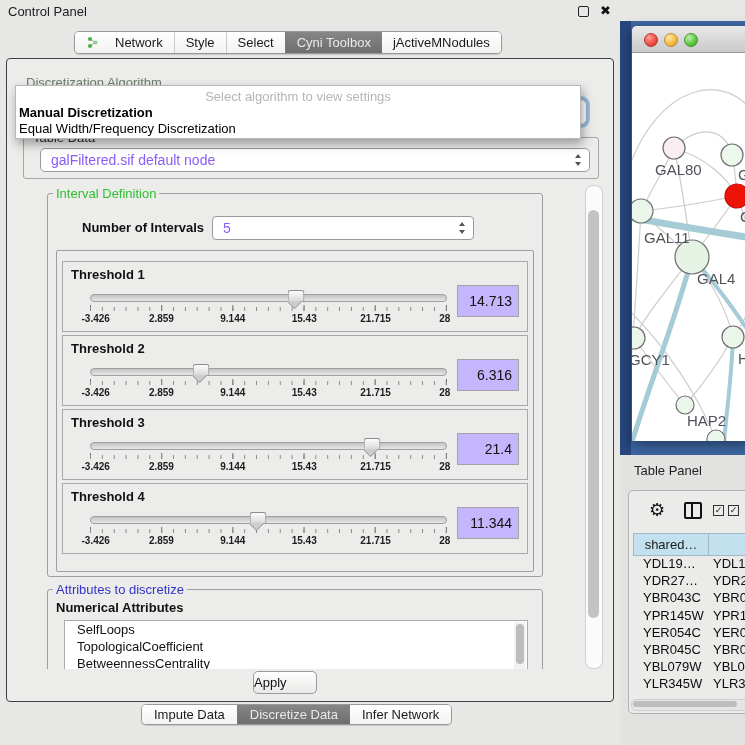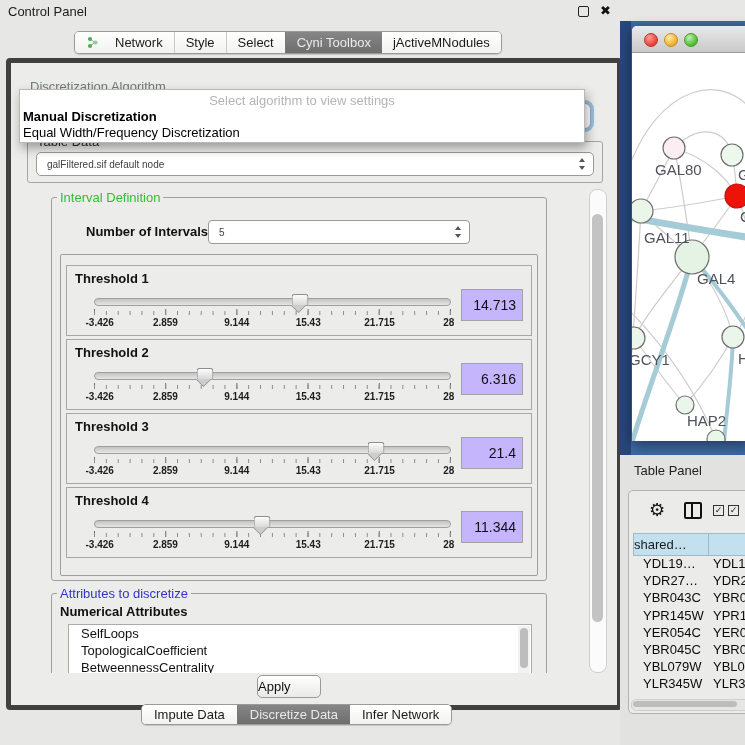--- a/index.html
+++ b/index.html
@@ -17,33 +17,33 @@
   .seg{padding:3px 11px;font-size:13px;color:#1a1a1a;background:linear-gradient(#ffffff,#f2f2f0);
        display:flex;align-items:center;gap:16px;white-space:nowrap;}
   .seg + .seg{border-left:1px solid #c9c9c9;}
   .seg.dark{background:linear-gradient(#868686,#6e6e6e);color:#e9e9e9;border-left:1px solid #7a7a7a;}
   .seg.dark + .seg{border-left:none;}
   #tabbar{left:74px;top:31px;}
   #bottom-tabbar{left:141px;top:704px;}
   #bottom-tabbar .seg{padding:2px 12px;}
   
   .main-panel{position:absolute;left:6px;top:58px;width:606px;height:642px;background:#ececea;
-              border:5px solid #404040;border-radius:4px;}
+              border:1px solid #404040;border-radius:4px;}
   .group-title{position:absolute;font-size:13px;background:#ececea;padding:0 3px;line-height:13px;}
   .algo-title{left:19px;top:16px;color:#6e7d70;position:absolute;font-size:13px;}
   .algo-combo{position:absolute;left:16px;top:40px;width:562px;height:24px;background:#fff;
               border:1px solid #8faccb;border-radius:6px;box-shadow:0 0 0 3px rgba(95,160,215,.60);}
   .popup{position:absolute;left:8px;top:26px;width:564px;height:52px;background:#fff;z-index:6;
          border:1px solid #b8b8b8;box-shadow:2px 5px 10px rgba(0,0,0,.35);}
   .popup-placeholder{position:absolute;left:0;right:0;top:3px;text-align:center;font-size:13px;color:#b4b4b4;}
   .popup-item-bold{position:absolute;left:3px;top:19px;font-size:13px;font-weight:bold;color:#000;}
   .popup-item{position:absolute;left:3px;top:35px;font-size:13px;color:#000;}
   .table-data-group{position:absolute;left:16px;top:78px;width:574px;height:40px;border:1px solid #a5a5a5;border-radius:3px;}
   .table-data-title{left:6px;top:-7px;color:#2b2b2b;}
-  .combo{position:absolute;background:#fff;border:1px solid #9a9a9a;border-radius:5px;font-size:10px;color:#404040;}
+  .combo{position:absolute;background:#fff;border:1px solid #9a9a9a;border-radius:5px;font-size:14px;color:#8b5cf6;margin-left:8px;}
   .combo .txt{position:absolute;left:10px;top:50%;transform:translateY(-50%);}
   .stepper{position:absolute;right:7px;top:50%;transform:translateY(-50%);width:7px;height:12px;}
   .stepper:before,.stepper:after{content:"";position:absolute;left:0;border-left:3.5px solid transparent;border-right:3.5px solid transparent;}
   .stepper:before{top:0;border-bottom:4.5px solid #555;}
   .stepper:after{bottom:0;border-top:4.5px solid #555;}
   .td-combo{left:8px;top:10px;right:8px;height:22px;}
   
   .scroll-viewport{position:absolute;left:10px;top:126px;width:586px;height:484px;overflow:hidden;}
   .v-scroll{position:absolute;right:0;top:0;width:16px;height:482px;background:#fbfbfb;border:1px solid #cfcfcf;border-radius:8px;}
   .v-thumb{position:absolute;left:2px;top:24px;width:11px;height:408px;background:#c3c3c3;border-radius:6px;}
@@ -105,21 +105,21 @@
   .tp-toolbar{position:absolute;left:0;top:8px;height:26px;width:100%;}
   .gear-icon{position:absolute;left:20px;top:0;font-size:18px;color:#161616;line-height:22px;}
   .split-icon{position:absolute;left:55px;top:3px;width:14px;height:13px;border:2px solid #111;border-radius:2px;}
   .split-icon:after{content:"";position:absolute;left:5px;top:0;width:2px;height:13px;background:#111;}
   .cb-icon{position:absolute;top:6px;width:9px;height:9px;border:1.4px solid #333;font-size:9px;line-height:9px;
            text-align:center;color:#222;font-weight:bold;}
   .cb-1{left:84px;} .cb-2{left:99px;}
   .tp-table{position:absolute;left:4px;top:42px;right:-10px;}
   .tp-header{display:flex;}
   .tp-hcell{height:21px;background:#c2e0ee;border:1px solid #9fb9c6;font-size:13px;color:#1a1a1a;
-            line-height:21px;overflow:hidden;white-space:nowrap;}
+            text-align:center;line-height:21px;overflow:hidden;white-space:nowrap;}
   .tp-hcell.c0{width:74px;} .tp-hcell.c1{flex:1;border-left:none;text-align:right;padding-right:2px;}
   .tp-rows{overflow:hidden;height:140px;}
   .tp-row{display:flex;height:17.2px;font-size:13px;color:#0c0c0c;}
   .tp-cell{overflow:hidden;white-space:nowrap;}
   .tp-cell.c0{width:66px;padding-left:10px;} .tp-cell.c1{flex:1;padding-left:4px;}
   .h-scroll{position:absolute;left:2px;right:2px;top:208px;height:10px;background:#e6e6e4;border:1px solid #cfcfcf;border-radius:5px;}
   .h-thumb{position:absolute;left:1px;top:1px;width:104px;height:6px;background:#bdbdbd;border-radius:4px;}
   .net-tab-icon{display:inline-block;width:13px;height:13px;}
 </style>
 </head>

